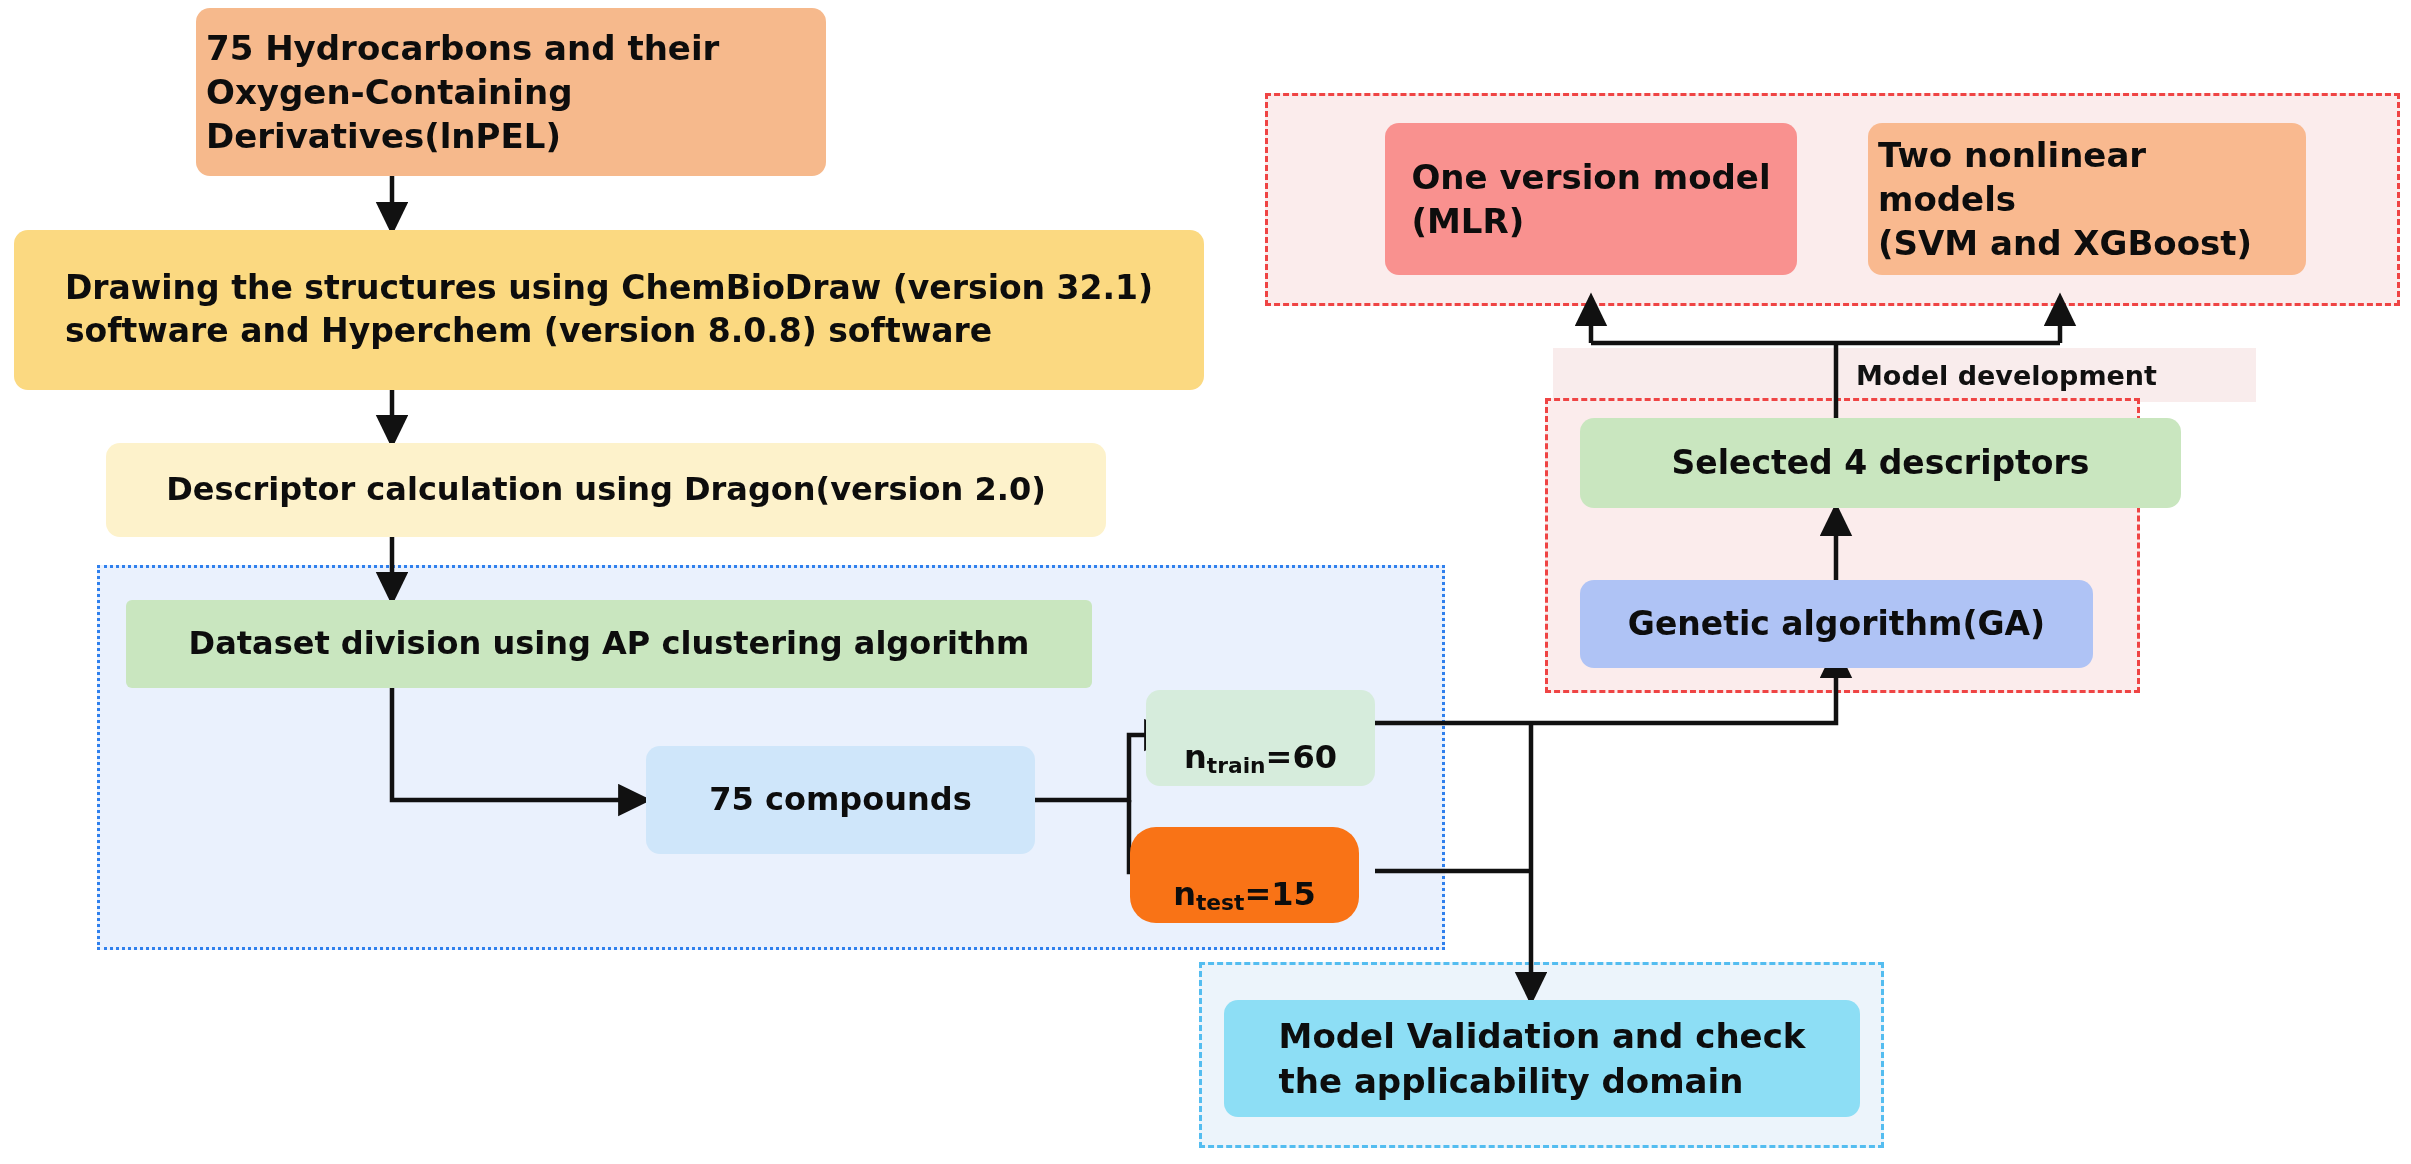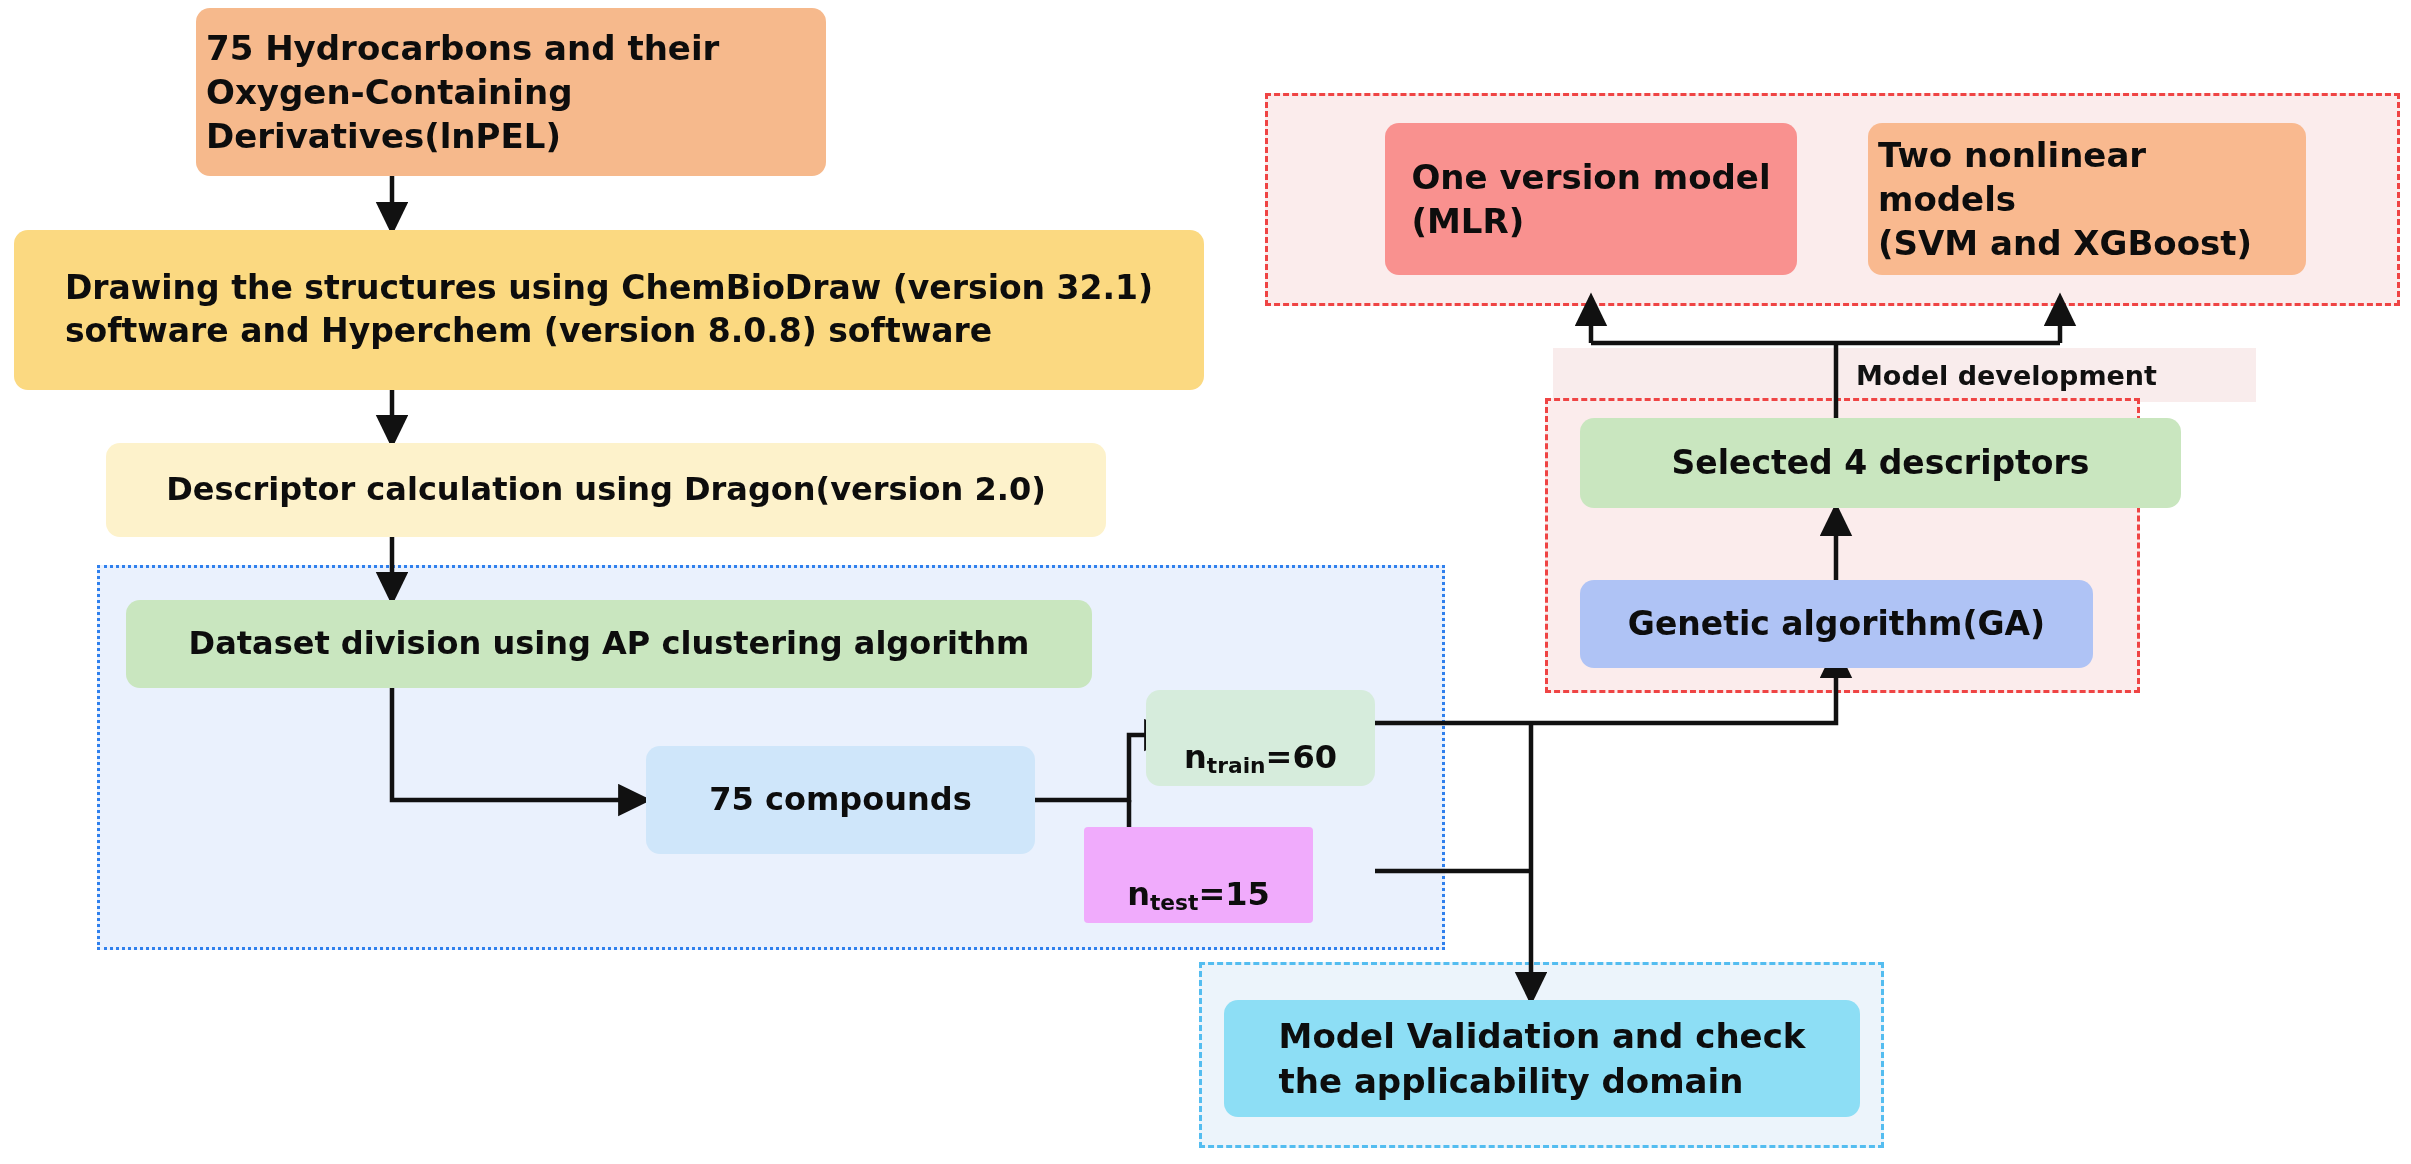--- a/index.html
+++ b/index.html
@@ -128,35 +128,35 @@
 
   <div class="node" style="left:14px; top:230px; width:1190px; height:160px; background:#fbd981; border-radius:14px; font-size:33px;">
     <span>Drawing the structures using ChemBioDraw (version 32.1)
 software and Hyperchem (version 8.0.8) software</span>
   </div>
 
   <div class="node" style="left:106px; top:443px; width:1000px; height:94px; background:#fdf2cb; border-radius:14px; font-size:32px;">
     <span>Descriptor calculation using Dragon(version 2.0)</span>
   </div>
 
-  <div class="node" style="left:126px; top:600px; width:966px; height:88px; background:#c9e6bf; border-radius:14px; font-size:32px;">
+  <div class="node" style="left:126px; top:600px; width:966px; height:88px; background:#c9e6bf; border-radius:6px; font-size:32px;">
     <span>Dataset division using AP clustering algorithm</span>
   </div>
 
   <div class="node" style="left:646px; top:746px; width:389px; height:108px; background:#cfe6fa; border-radius:14px; font-size:32px;">
     <span>75 compounds</span>
   </div>
 
   <div class="node" style="left:1146px; top:690px; width:229px; height:96px; background:#d6ecdc; border-radius:14px; font-size:32px;">
     <span>
       <span>n</span><span class="sub">train</span><span>=60</span>
     </span>
   </div>
 
-  <div class="node" style="left:1084px; top:827px; width:229px; height:96px; background:#f0abfc; border-radius:4px; font-size:32px;">
+  <div class="node" style="left:1130px; top:827px; width:229px; height:96px; background:#f97316; border-radius:26px; font-size:32px;">
     <span>
       <span>n</span><span class="sub">test</span><span>=15</span>
     </span>
   </div>
 
   <div class="node" style="left:1385px; top:123px; width:412px; height:152px; background:#f9918f; border-radius:14px; font-size:34px;">
     <span>One version model
 (MLR)</span>
   </div>
 

